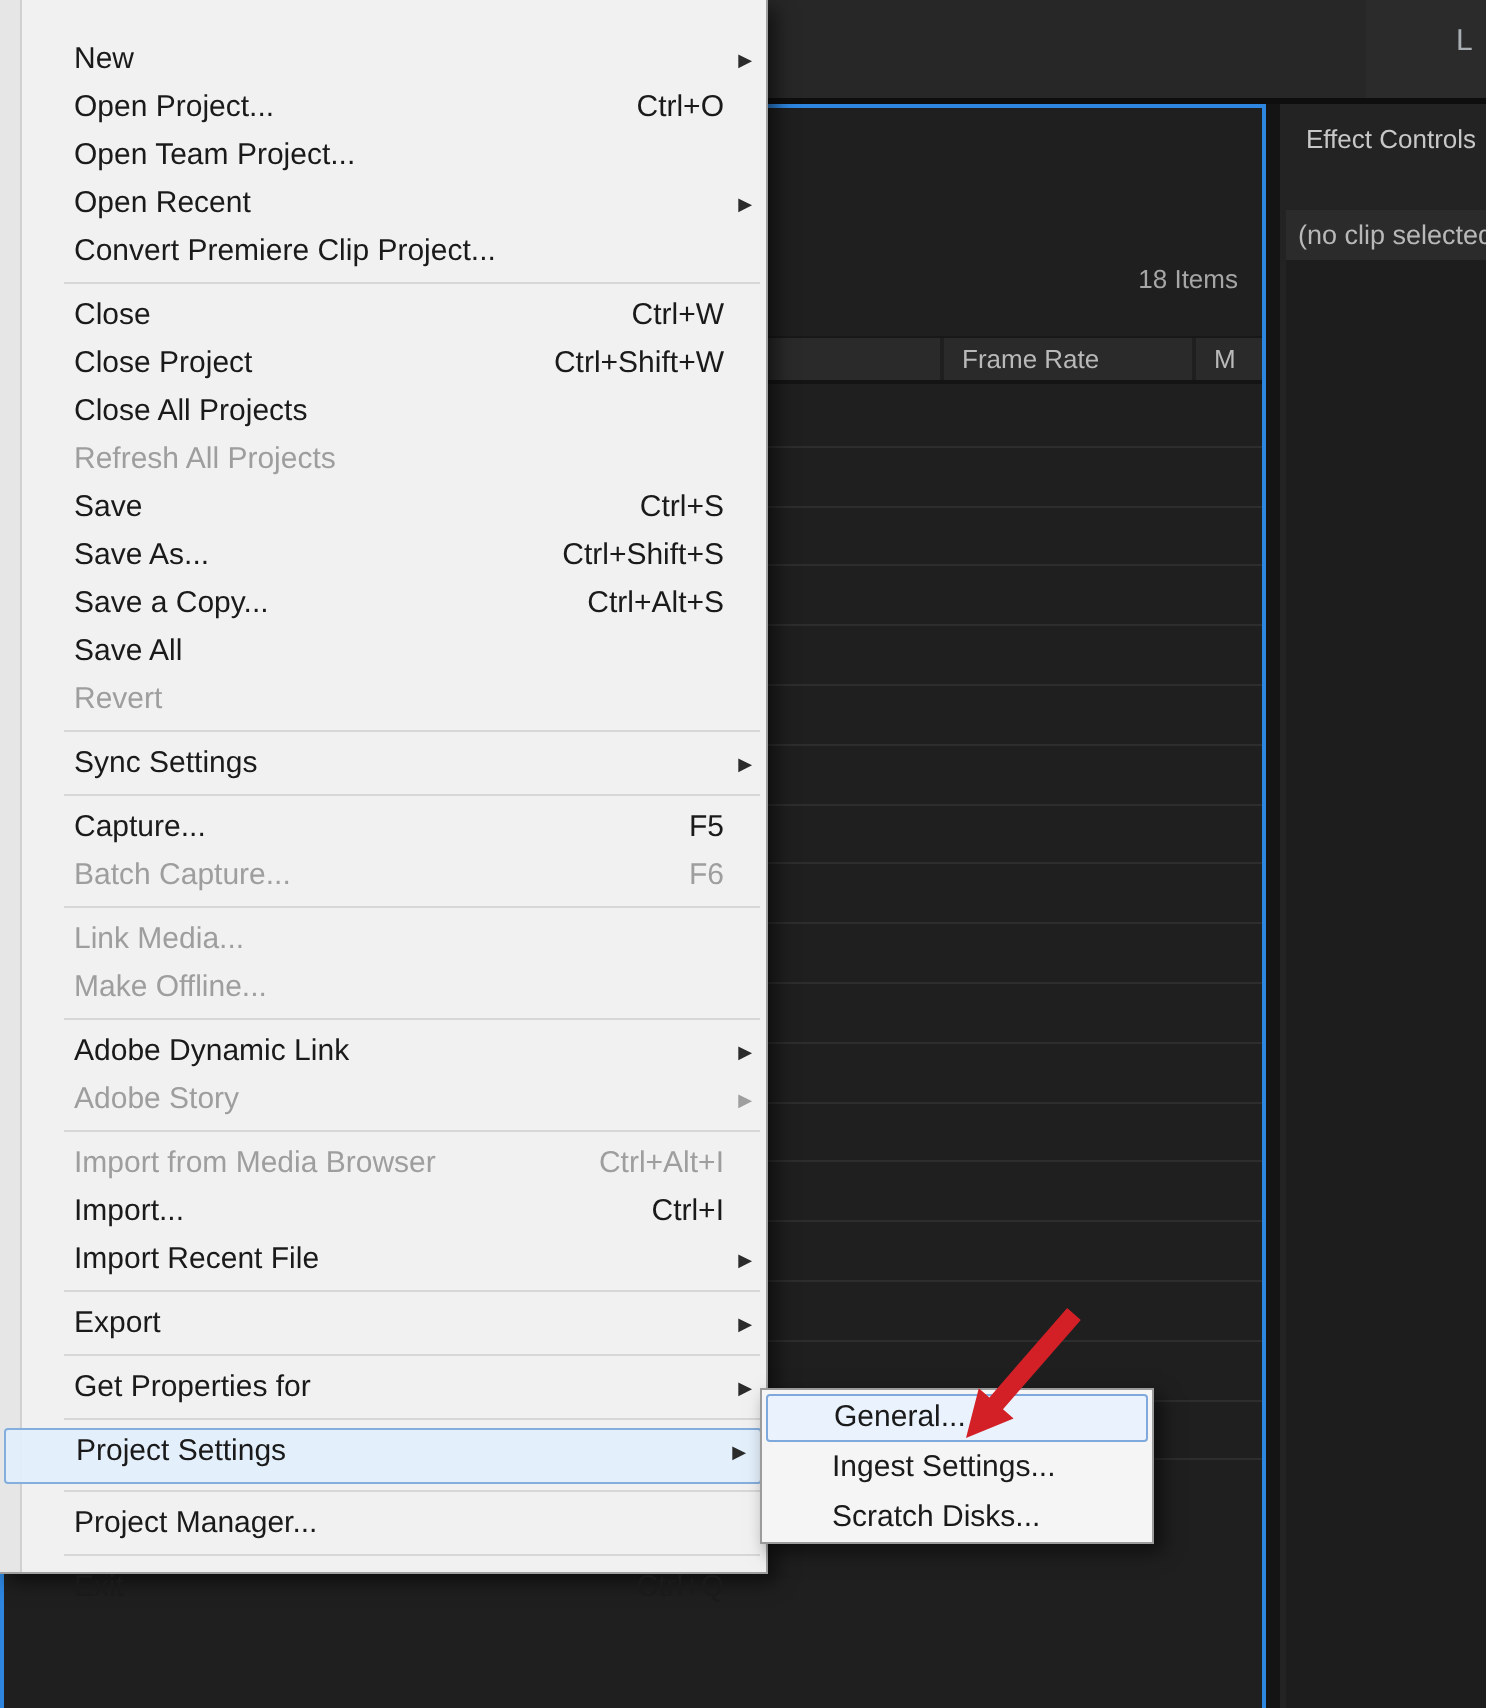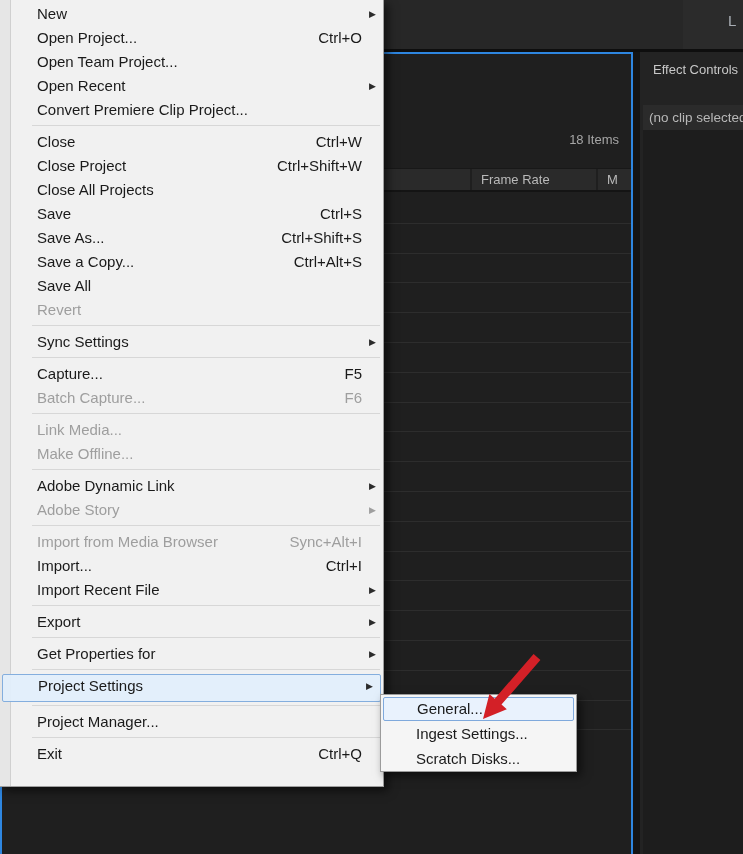--- a/index.html
+++ b/index.html
@@ -41,21 +41,21 @@
     background:#2b2b2b;color:#b8b8b8;font-size:13.5px;line-height:25px;
     padding-left:6px;white-space:nowrap;overflow:hidden;
   }
   .ec-content{position:absolute;left:3px;top:78px;width:100px;height:724px;background:#1d1d1d;}
 
   
   .file-menu{
     position:absolute;left:0;top:0;width:384px;height:787px;box-sizing:border-box;
     background:#f1f1f1;border-right:1px solid #9f9f9f;border-bottom:1px solid #9f9f9f;
     box-shadow:4px 4px 9px rgba(0,0,0,0.55);
-    padding-top:2px;z-index:30;
+    padding-top:18px;z-index:30;
   }
   .menu-gutter{
     position:absolute;left:0;top:0;width:10px;height:100%;
     background:#e6e6e6;border-right:1px solid #d0d0d0;
   }
   .mi{
     position:relative;height:24px;line-height:24px;font-size:15px;color:#1a1a1a;
     padding-left:37px;white-space:nowrap;z-index:1;
   }
   .mi .mi-shortcut{position:absolute;right:21px;top:0;}
@@ -134,38 +134,39 @@
     <div class="menu-gutter"></div>
   <div class="mi"><span class="mi-label">New</span><span class="mi-arrow">▶</span></div>
       <div class="mi"><span class="mi-label">Open Project...</span><span class="mi-shortcut">Ctrl+O</span></div>
       <div class="mi"><span class="mi-label">Open Team Project...</span></div>
       <div class="mi"><span class="mi-label">Open Recent</span><span class="mi-arrow">▶</span></div>
       <div class="mi"><span class="mi-label">Convert Premiere Clip Project...</span></div>
       <div class="mi-sep"></div>
       <div class="mi"><span class="mi-label">Close</span><span class="mi-shortcut">Ctrl+W</span></div>
       <div class="mi"><span class="mi-label">Close Project</span><span class="mi-shortcut">Ctrl+Shift+W</span></div>
       <div class="mi"><span class="mi-label">Close All Projects</span></div>
+      <div class="mi disabled"><span class="mi-label">Refresh All Projects</span></div>
       <div class="mi"><span class="mi-label">Save</span><span class="mi-shortcut">Ctrl+S</span></div>
       <div class="mi"><span class="mi-label">Save As...</span><span class="mi-shortcut">Ctrl+Shift+S</span></div>
       <div class="mi"><span class="mi-label">Save a Copy...</span><span class="mi-shortcut">Ctrl+Alt+S</span></div>
       <div class="mi"><span class="mi-label">Save All</span></div>
       <div class="mi disabled"><span class="mi-label">Revert</span></div>
       <div class="mi-sep"></div>
       <div class="mi"><span class="mi-label">Sync Settings</span><span class="mi-arrow">▶</span></div>
       <div class="mi-sep"></div>
       <div class="mi"><span class="mi-label">Capture...</span><span class="mi-shortcut">F5</span></div>
       <div class="mi disabled"><span class="mi-label">Batch Capture...</span><span class="mi-shortcut">F6</span></div>
       <div class="mi-sep"></div>
       <div class="mi disabled"><span class="mi-label">Link Media...</span></div>
       <div class="mi disabled"><span class="mi-label">Make Offline...</span></div>
       <div class="mi-sep"></div>
       <div class="mi"><span class="mi-label">Adobe Dynamic Link</span><span class="mi-arrow">▶</span></div>
       <div class="mi disabled"><span class="mi-label">Adobe Story</span><span class="mi-arrow">▶</span></div>
       <div class="mi-sep"></div>
-      <div class="mi disabled"><span class="mi-label">Import from Media Browser</span><span class="mi-shortcut">Sync+Alt+I</span></div>
+      <div class="mi disabled"><span class="mi-label">Import from Media Browser</span><span class="mi-shortcut">Ctrl+Alt+I</span></div>
       <div class="mi"><span class="mi-label">Import...</span><span class="mi-shortcut">Ctrl+I</span></div>
       <div class="mi"><span class="mi-label">Import Recent File</span><span class="mi-arrow">▶</span></div>
       <div class="mi-sep"></div>
       <div class="mi"><span class="mi-label">Export</span><span class="mi-arrow">▶</span></div>
       <div class="mi-sep"></div>
       <div class="mi"><span class="mi-label">Get Properties for</span><span class="mi-arrow">▶</span></div>
       <div class="mi-sep"></div>
       <div class="mi highlighted"><span class="mi-label">Project Settings</span><span class="mi-arrow">▶</span></div>
       <div class="mi-sep"></div>
       <div class="mi"><span class="mi-label">Project Manager...</span></div>

